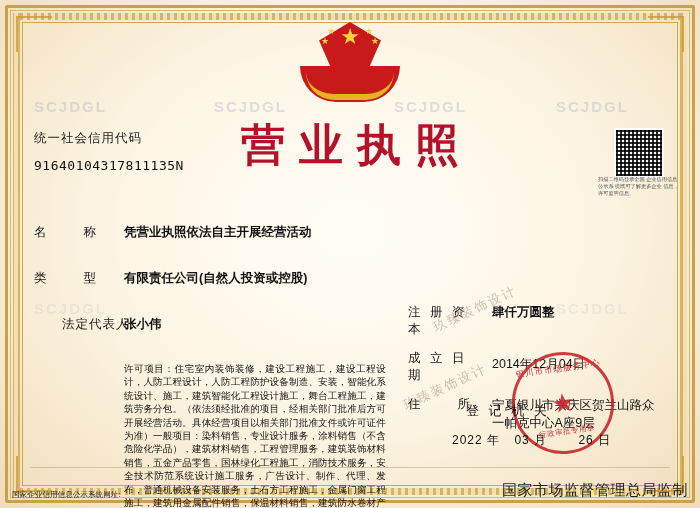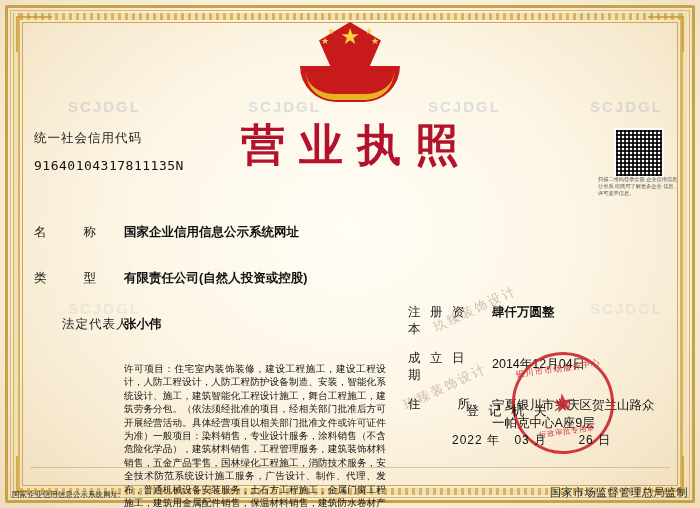--- a/index.html
+++ b/index.html
@@ -36,21 +36,21 @@
     position:absolute;width:34px;height:34px;border:2px solid #c8992f;opacity:.75;
   }
   .corner.tl{left:16px;top:16px;border-right:none;border-bottom:none;}
   .corner.tr{right:16px;top:16px;border-left:none;border-bottom:none;}
   .corner.bl{left:16px;bottom:16px;border-right:none;border-top:none;}
   .corner.br{right:16px;bottom:16px;border-left:none;border-top:none;}
 
   
   .wm{
     position:absolute;color:rgba(168,180,196,.38);font-size:15px;letter-spacing:2px;
-    font-weight:bold;pointer-events:none;user-select:none;margin-left:34px;
+    font-weight:bold;pointer-events:none;user-select:none;
   }
 
   
   .emblem{
     position:absolute;left:50%;top:16px;transform:translateX(-50%);
     width:104px;height:86px;
   }
   .emblem .star-bg{
     position:absolute;left:50%;top:6px;transform:translateX(-50%);
     width:62px;height:44px;background:#c8191b;
@@ -153,21 +153,21 @@
   }
 
   .footer-url{
     position:absolute;left:0;right:0;bottom:28px;text-align:center;
     font-size:9.5px;color:#333;
   }
   .footer-left{
     position:absolute;left:12px;bottom:8px;font-size:7.6px;color:#222;
   }
   .footer-right{
-    position:absolute;right:12px;bottom:8px;font-size:11px;color:#222;letter-spacing:.5px;
+    position:absolute;right:12px;bottom:8px;font-size:15px;color:#222;letter-spacing:.5px;
   }
   .hairline{
     position:absolute;left:30px;right:30px;bottom:40px;height:1px;background:rgba(190,160,100,.5);
   }
   .stampdiag{
     position:absolute;color:rgba(150,120,95,.45);font-size:13px;
     transform:rotate(-25deg);letter-spacing:2px;pointer-events:none;
   }
 </style>
 </head>
@@ -214,21 +214,21 @@
 统既可了解更多企业
 信息，许可监管信息。</div>
 
   <div class="credit-code-label">统一社会信用代码</div>
   <div class="credit-code-value">91640104317811135N</div>
 
   <div class="fields">
 
     <div class="row">
       <span class="lbl c-l-lbl" style="top:0;">名　　称</span>
-      <span class="val bold c-l-val" style="top:0;">国家企业信用信息公示系统网址</span>
+      <span class="val bold c-l-val" style="top:0;">凭营业执照依法自主开展经营活动</span>
     </div>
     <div class="row">
       <span class="lbl c-l-lbl" style="top:26px;">类　　型</span>
       <span class="val bold c-l-val" style="top:26px;">有限责任公司(自然人投资或控股)</span>
     </div>
     <div class="row">
       <span class="lbl c-l-lbl" style="top:52px;letter-spacing:1px;margin-left:28px;">法定代表人</span>
       <span class="val bold c-l-val" style="top:52px;">张小伟</span>
     </div>
     <div class="row">

